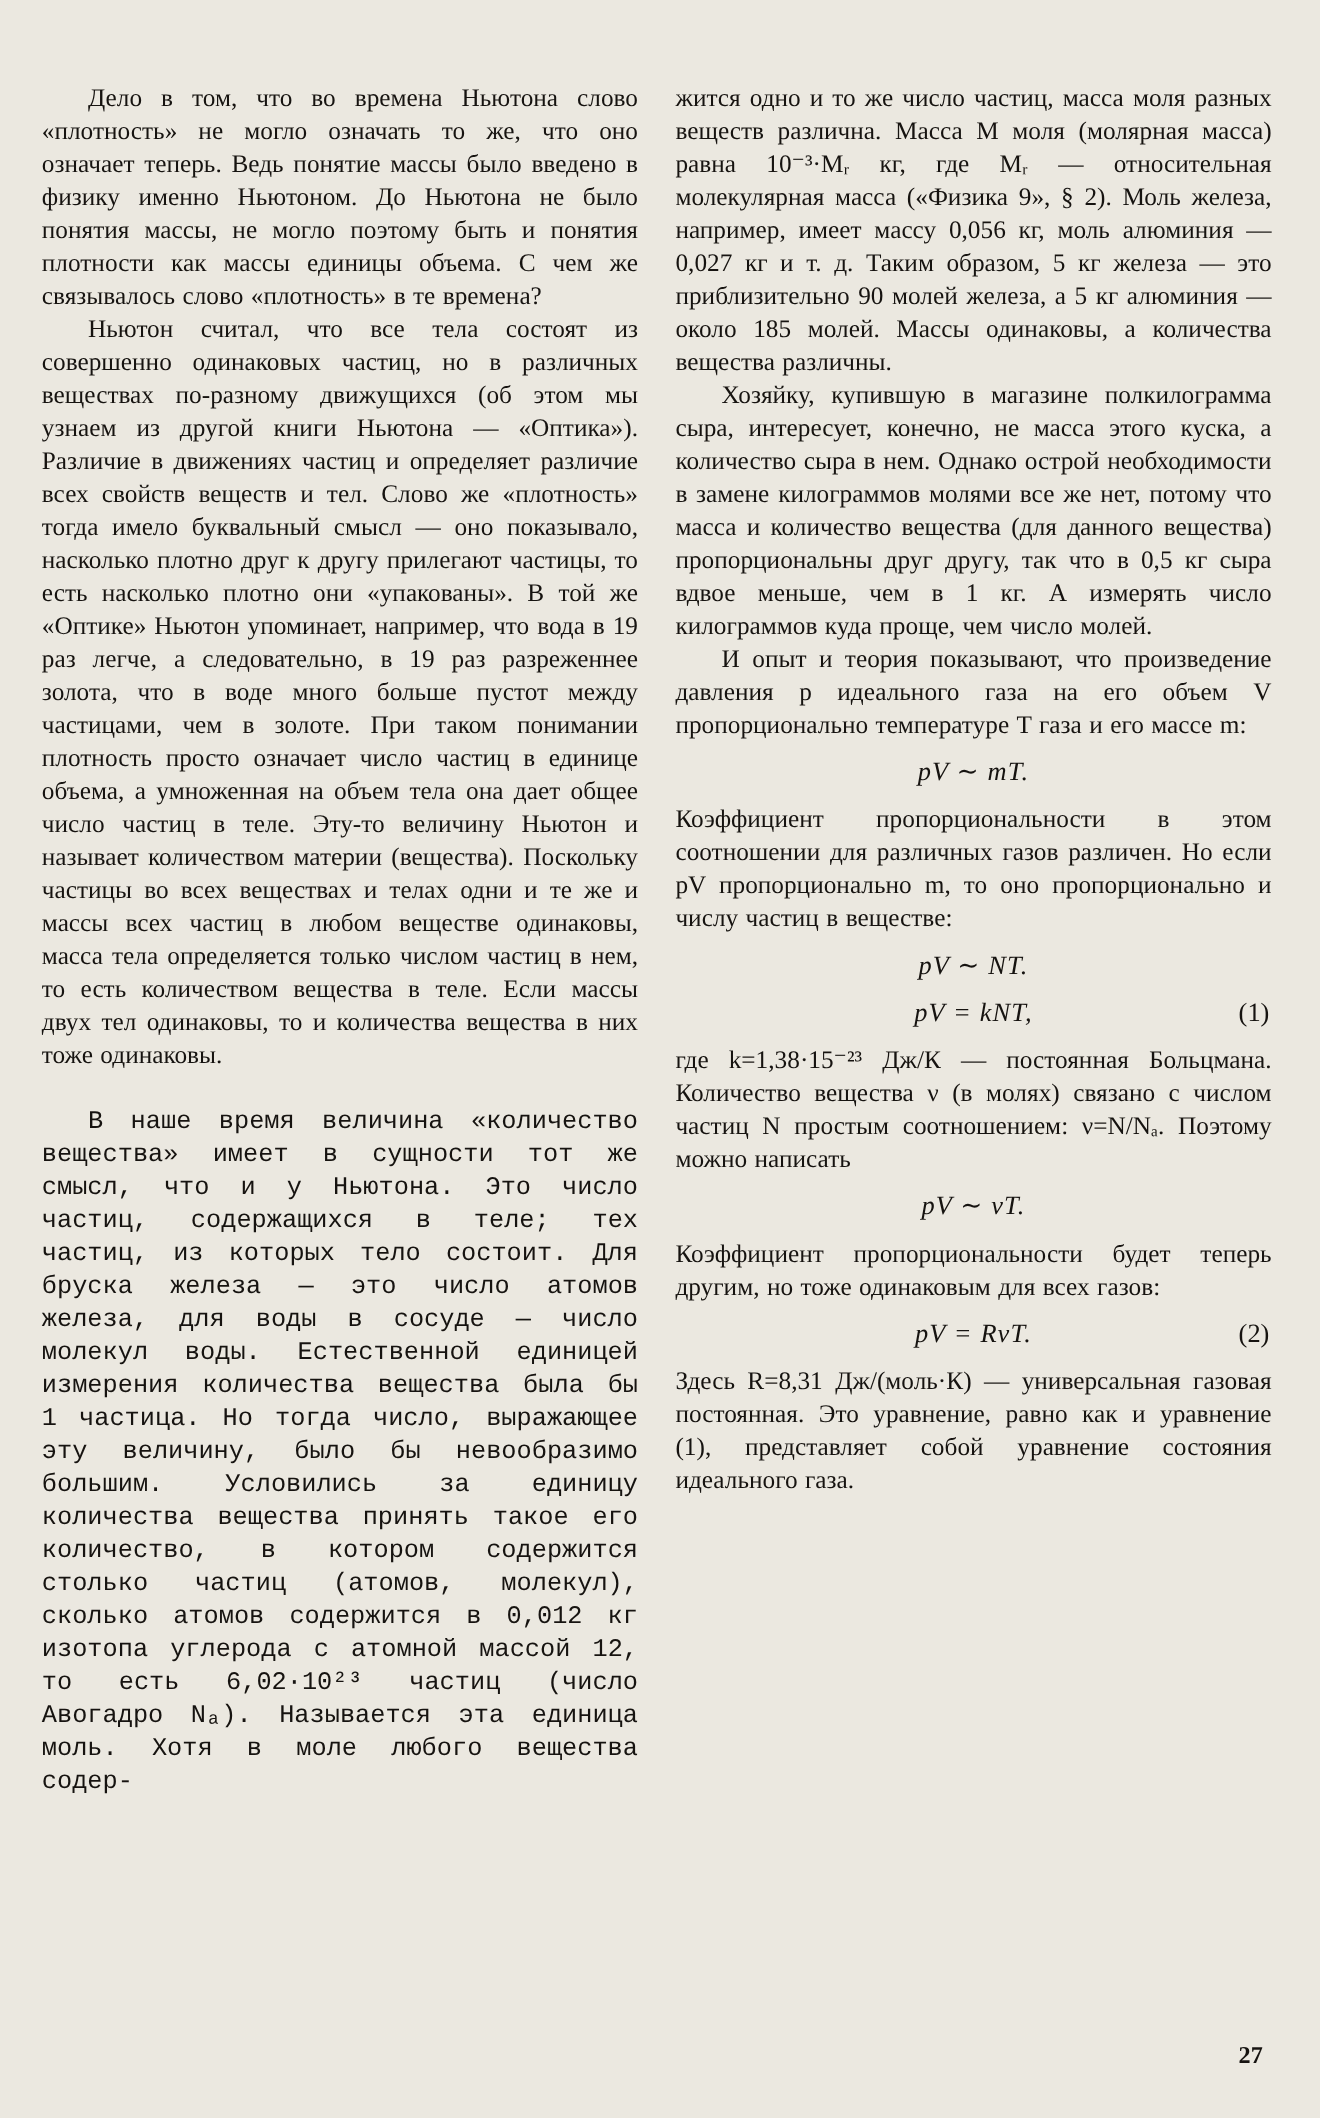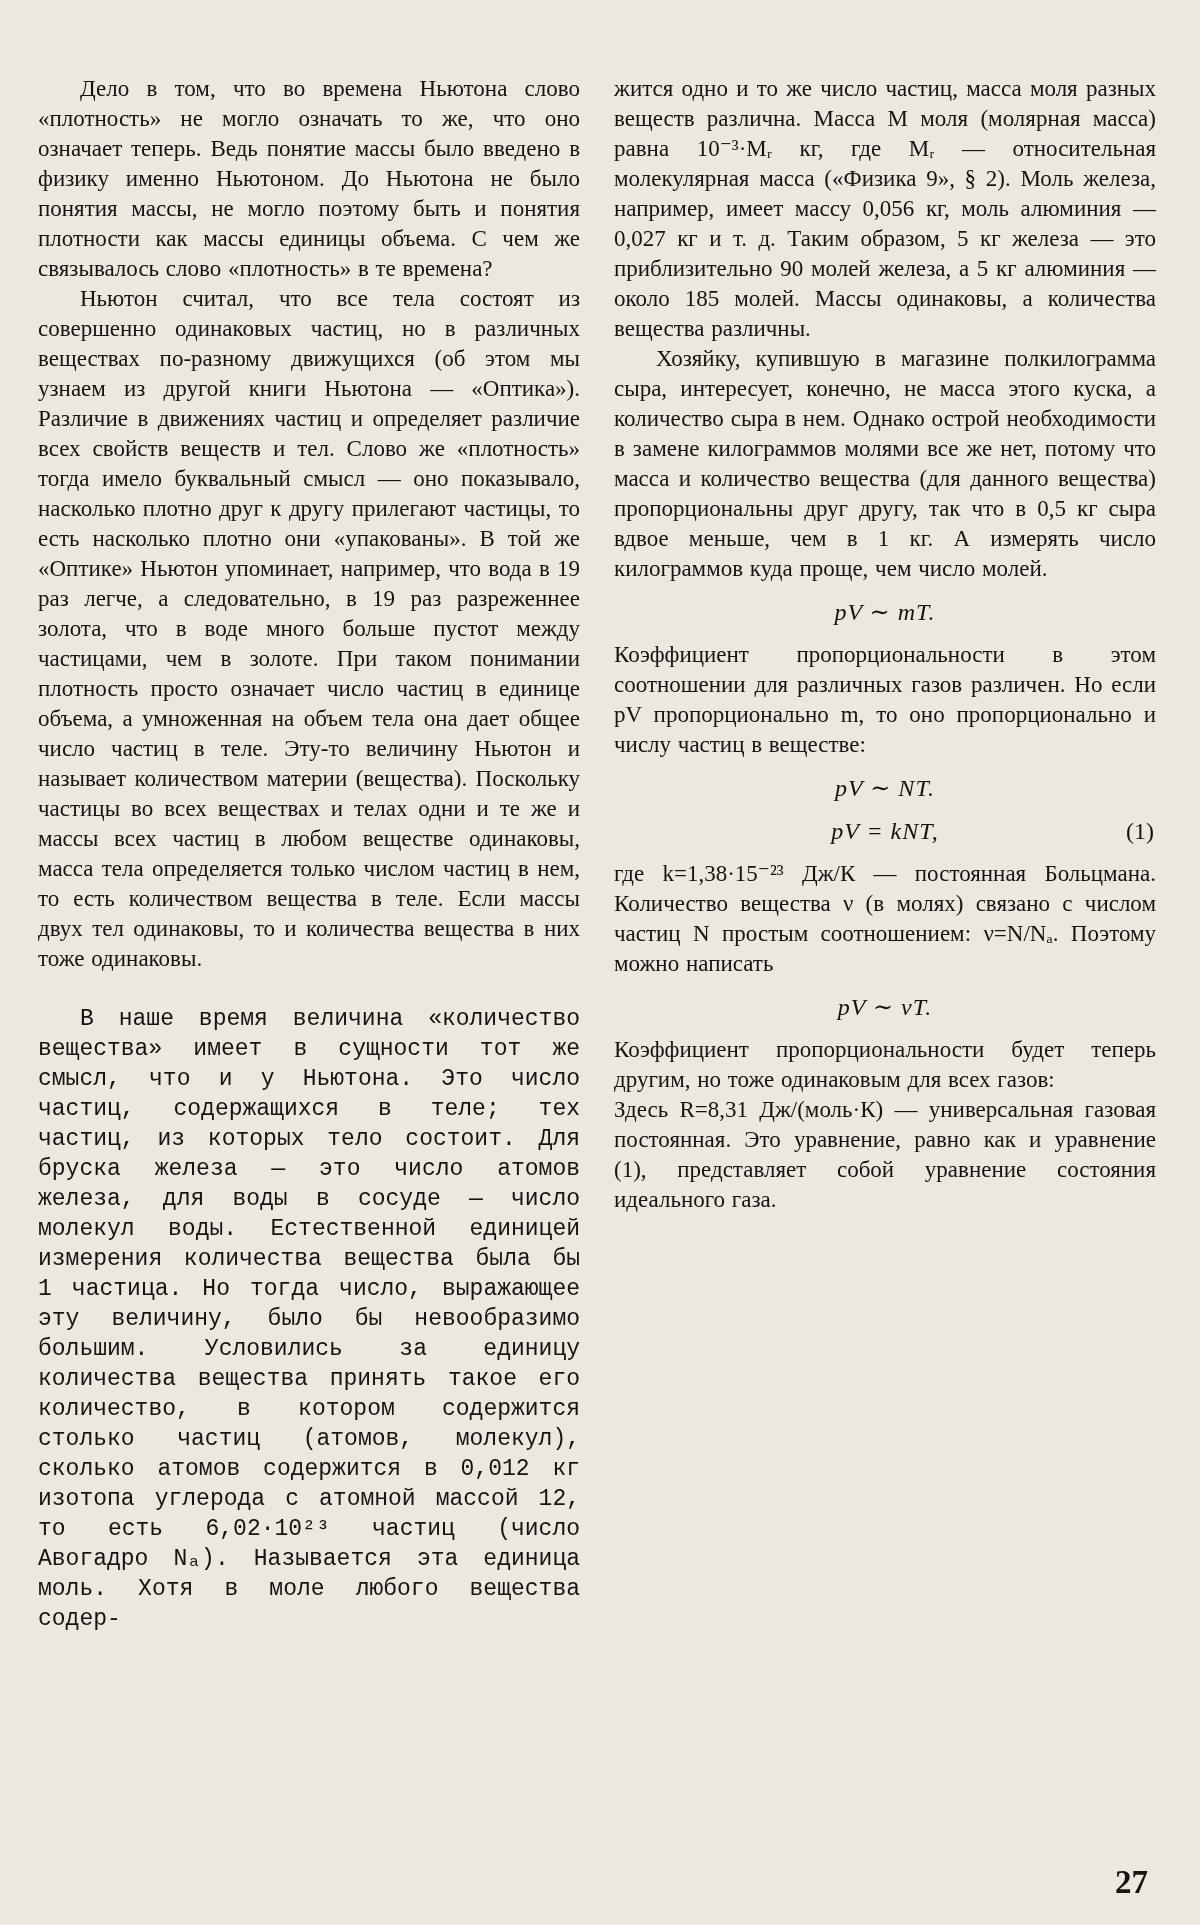--- a/index.html
+++ b/index.html
@@ -44,40 +44,41 @@
   }
   .eq-number {
     position: absolute;
     right: 2px;
     top: 0;
     font-style: normal;
   }
   .page-number {
     position: absolute;
     right: 52px;
-    bottom: 24px;
+    bottom: 44px;
     font-weight: bold;
-    font-size: 33px;
+    font-size: 22px;
   }
 </style>
 </head>
 <body>
 
 <div class="page">
   <div class="columns">
 
     <div class="column">
       <p class="para indent">Дело в том, что во времена Ньютона слово «плотность» не могло означать то же, что оно означает теперь. Ведь понятие массы было введено в физику именно Ньютоном. До Ньютона не было понятия массы, не могло поэтому быть и понятия плотности как массы единицы объема. С чем же связывалось слово «плотность» в те времена?</p>
       <p class="para indent">Ньютон считал, что все тела состоят из совершенно одинаковых частиц, но в различных веществах по-разному движущихся (об этом мы узнаем из другой книги Ньютона — «Оптика»). Различие в движениях частиц и определяет различие всех свойств веществ и тел. Слово же «плотность» тогда имело буквальный смысл — оно показывало, насколько плотно друг к другу прилегают частицы, то есть насколько плотно они «упакованы». В той же «Оптике» Ньютон упоминает, например, что вода в 19 раз легче, а следовательно, в 19 раз разреженнее золота, что в воде много больше пустот между частицами, чем в золоте. При таком понимании плотность просто означает число частиц в единице объема, а умноженная на объем тела она дает общее число частиц в теле. Эту-то величину Ньютон и называет количеством материи (вещества). Поскольку частицы во всех веществах и телах одни и те же и массы всех частиц в любом веществе одинаковы, масса тела определяется только числом частиц в нем, то есть количеством вещества в теле. Если массы двух тел одинаковы, то и количества вещества в них тоже одинаковы.</p>
       <p class="para indent section-gap">В наше время величина «количество вещества» имеет в сущности тот же смысл, что и у Ньютона. Это число частиц, содержащихся в теле; тех частиц, из которых тело состоит. Для бруска железа — это число атомов железа, для воды в сосуде — число молекул воды. Естественной единицей измерения количества вещества была бы 1 частица. Но тогда число, выражающее эту величину, было бы невообразимо большим. Условились за единицу количества вещества принять такое его количество, в котором содержится столько частиц (атомов, молекул), сколько атомов содержится в 0,012 кг изотопа углерода с атомной массой 12, то есть 6,02·10²³ частиц (число Авогадро Nₐ). Называется эта единица моль. Хотя в моле любого вещества содер-</p>
     </div>
 
     <div class="column">
       <p class="para">жится одно и то же число частиц, масса моля разных веществ различна. Масса M моля (молярная масса) равна 10⁻³·Mᵣ кг, где Mᵣ — относительная молекулярная масса («Физика 9», § 2). Моль железа, например, имеет массу 0,056 кг, моль алюминия — 0,027 кг и т. д. Таким образом, 5 кг железа — это приблизительно 90 молей железа, а 5 кг алюминия — около 185 молей. Массы одинаковы, а количества вещества различны.</p>
       <p class="para indent">Хозяйку, купившую в магазине полкилограмма сыра, интересует, конечно, не масса этого куска, а количество сыра в нем. Однако острой необходимости в замене килограммов молями все же нет, потому что масса и количество вещества (для данного вещества) пропорциональны друг другу, так что в 0,5 кг сыра вдвое меньше, чем в 1 кг. А измерять число килограммов куда проще, чем число молей.</p>
+      <p class="para indent">И опыт и теория показывают, что произведение давления p идеального газа на его объем V пропорционально температуре T газа и его массе m:</p>
 
       <div class="formula-row">
         <span class="formula">pV ∼ mT.</span>
         <span class="eq-number"></span>
       </div>
 
       <p class="para">Коэффициент пропорциональности в этом соотношении для различных газов различен. Но если pV пропорционально m, то оно пропорционально и числу частиц в веществе:</p>
 
       <div class="formula-row">
         <span class="formula">pV ∼ NT.</span>
@@ -92,20 +93,24 @@
 
       <p class="para">где k=1,38·15⁻²³ Дж/К — постоянная Больцмана. Количество вещества ν (в молях) связано с числом частиц N простым соотношением: ν=N/Nₐ. Поэтому можно написать</p>
 
       <div class="formula-row">
         <span class="formula">pV ∼ νT.</span>
         <span class="eq-number"></span>
       </div>
 
       <p class="para">Коэффициент пропорциональности будет теперь другим, но тоже одинаковым для всех газов:</p>
 
+      <div class="formula-row">
+        <span class="formula">pV = RνT.</span>
+        <span class="eq-number">(2)</span>
+      </div>
 
       <p class="para">Здесь R=8,31 Дж/(моль·К) — универсальная газовая постоянная. Это уравнение, равно как и уравнение (1), представляет собой уравнение состояния идеального газа.</p>
     </div>
 
   </div>
 
   <div class="page-number">27</div>
 </div>
 
 </body></html>

